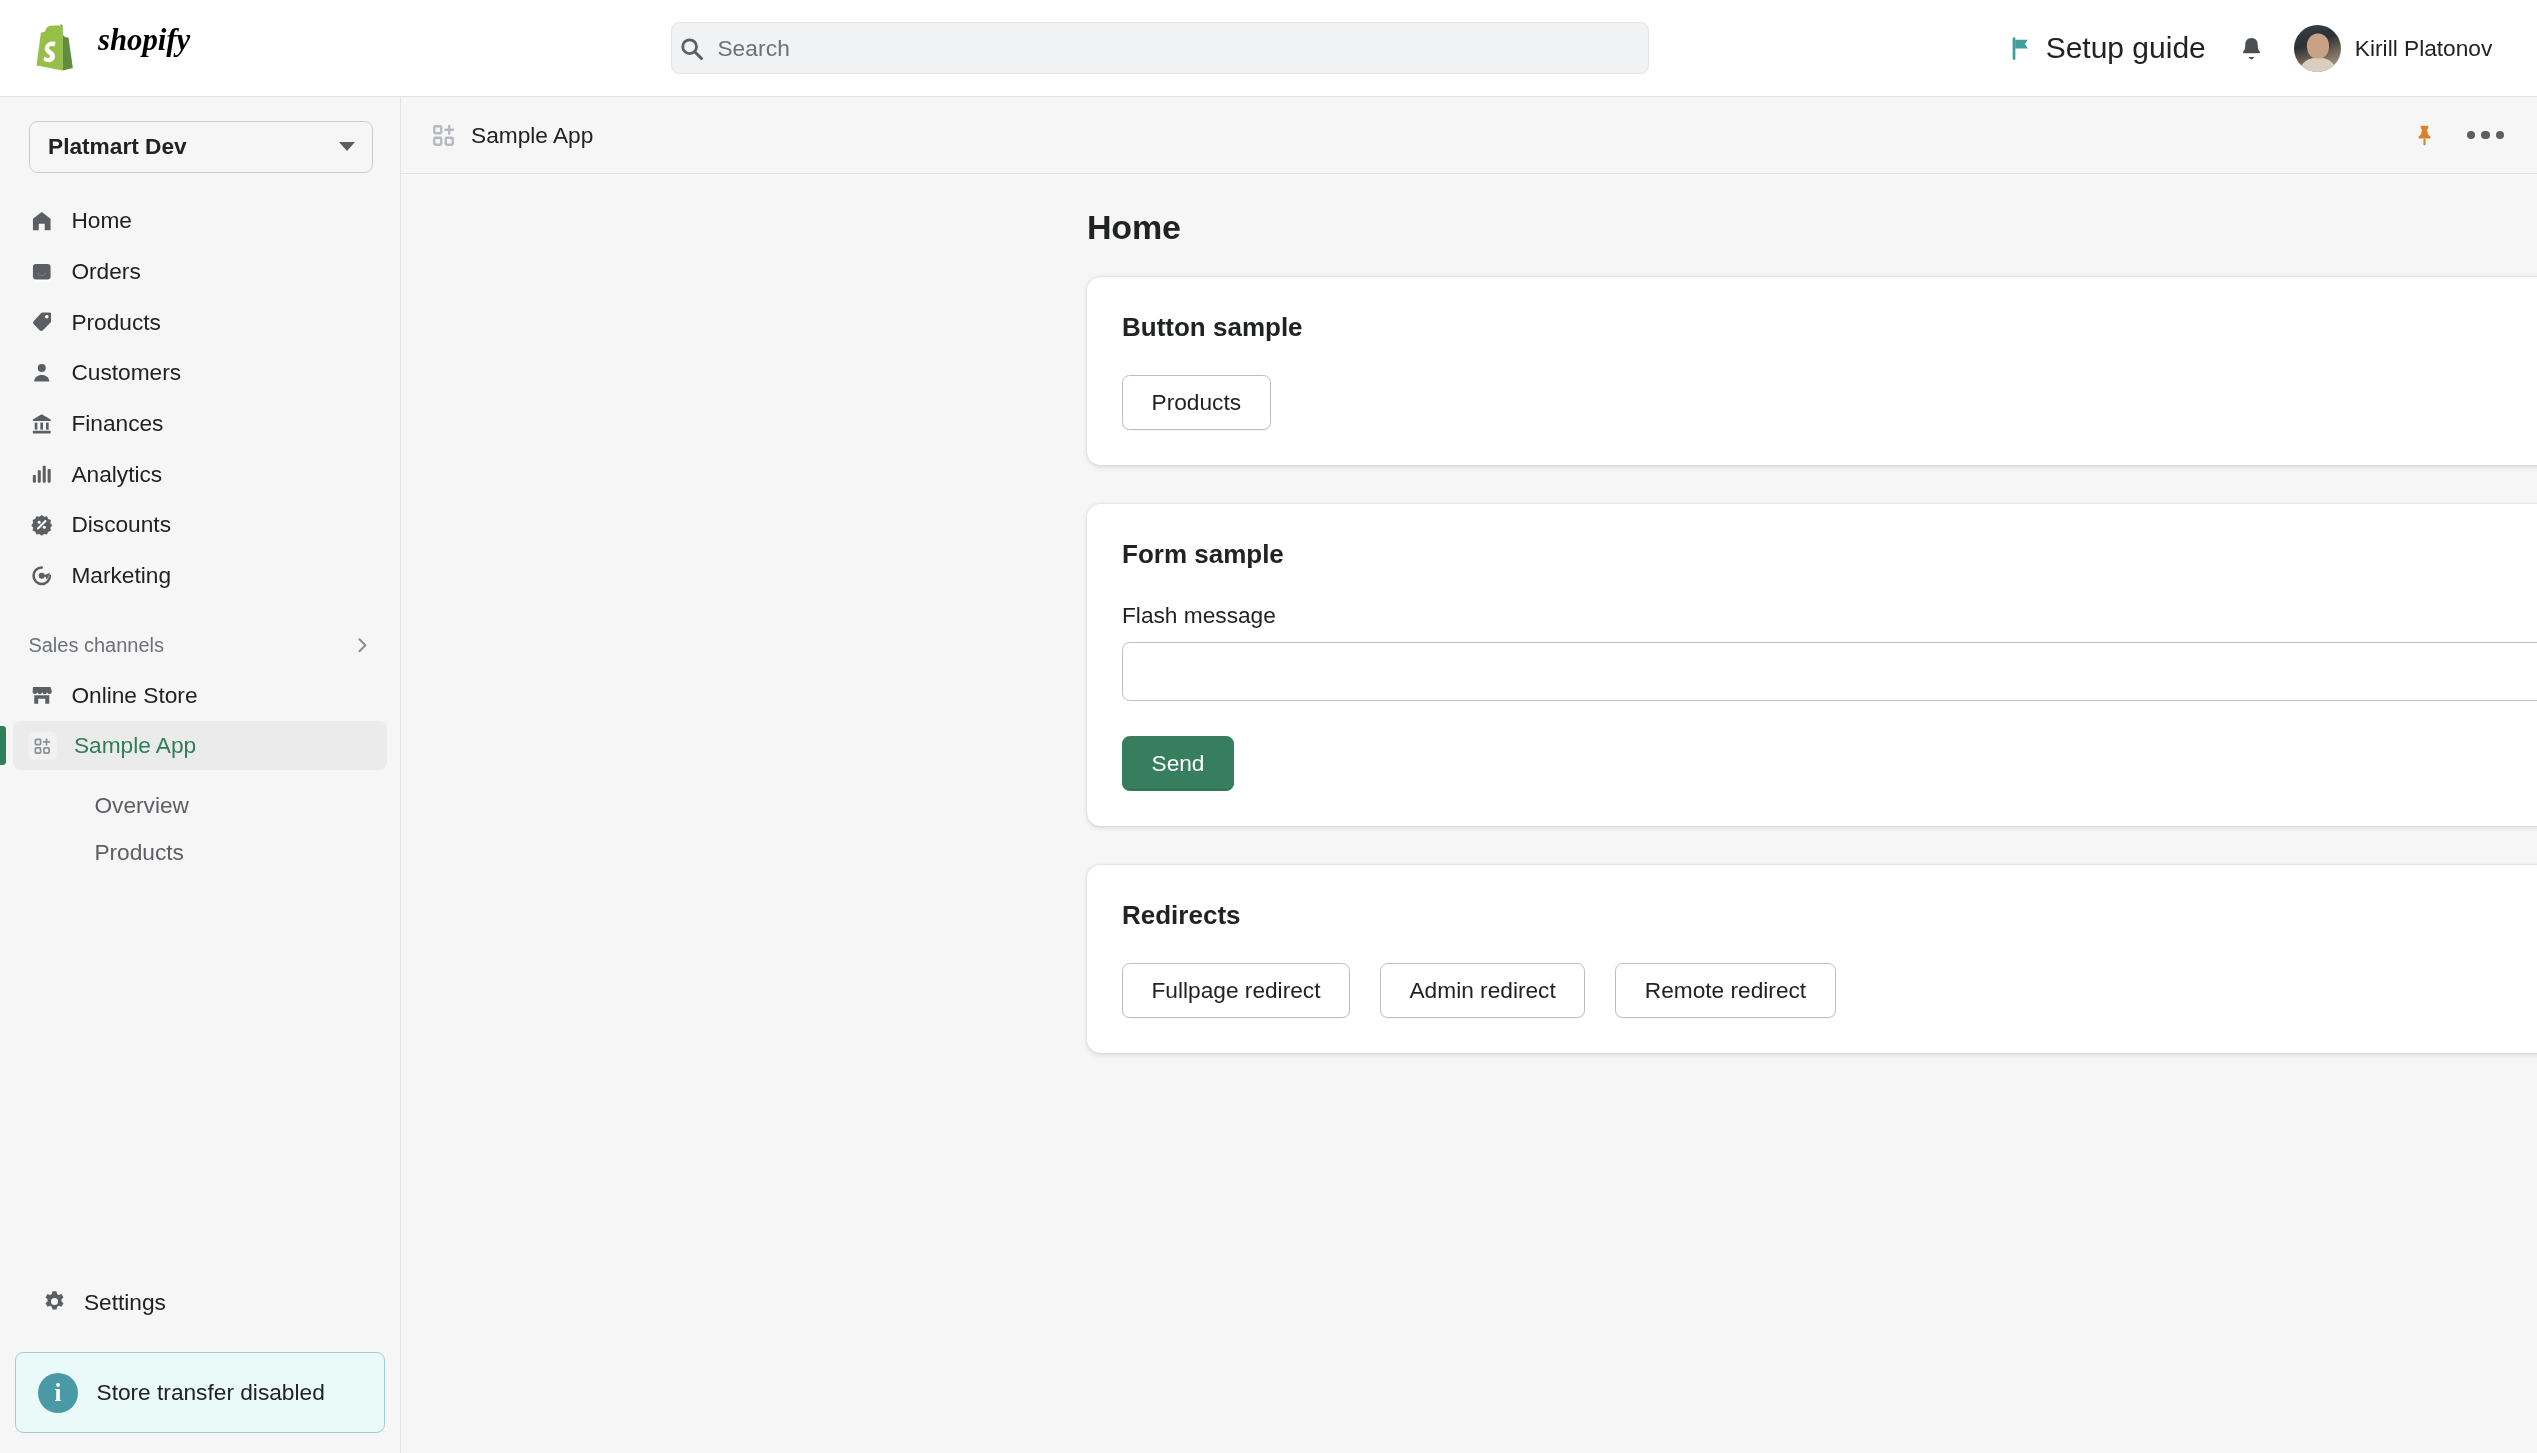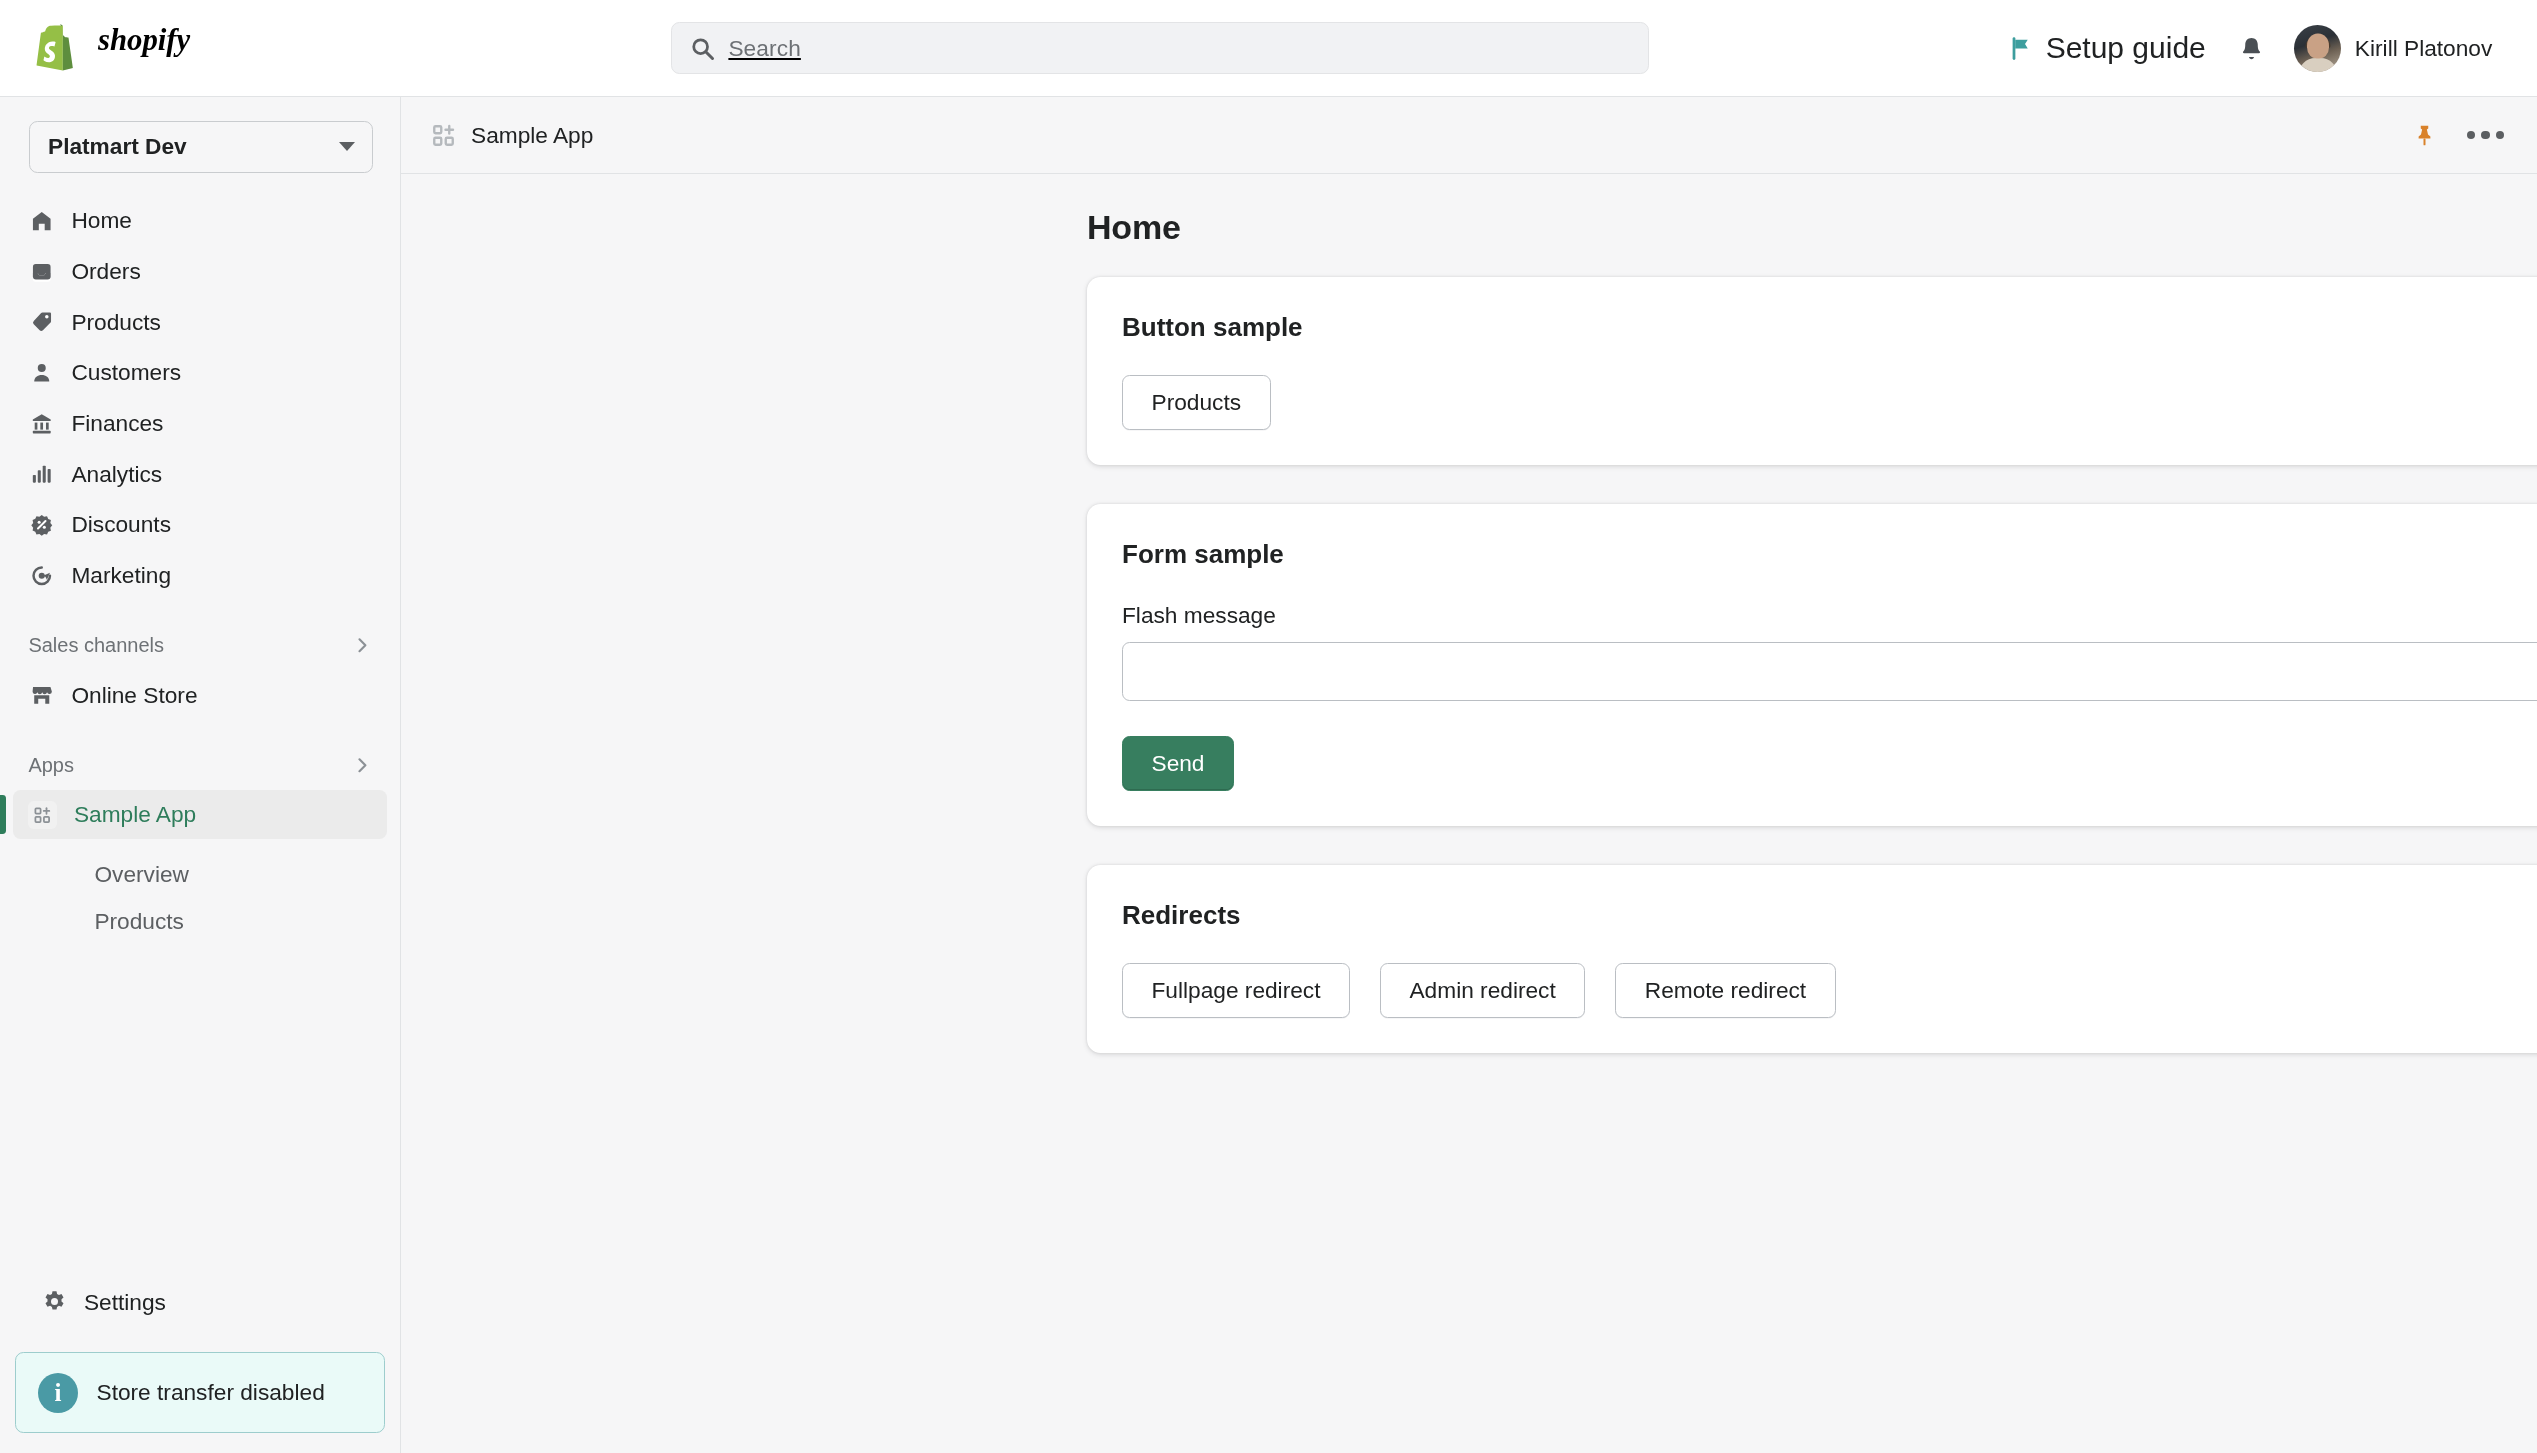--- a/index.html
+++ b/index.html
@@ -26,21 +26,21 @@
   .search-wrap {
     position: absolute; left: 671px; width: 978px;
     height: 52px;
   }
   .search-box {
     width: 100%; height: 52px;
     background: #f1f2f4;
     border: 0.8px solid #e3e4e6;
     border-radius: 8.4px;
     display: flex; align-items: center;
-    padding: 0 18px; gap: 13.4px; text-decoration: underline;
+    padding: 0 7px; gap: 13.4px;
   }
   .search-icon { width: 25px; height: 25px; flex: 0 0 25px; }
   .search-text { font-size: 22.7px; color: #6d7175; letter-spacing: 0.1px; }
 
   .topbar-right {
     position: absolute; right: 34px;
     display: flex; align-items: center; gap: 0;
   }
   .setup-guide {
     display: flex; align-items: center; gap: 11.7px;
@@ -367,26 +367,20 @@
         <div class="nav-item">
           <span class="ico">
             <svg viewBox="0 0 20 20" width="23.5" height="23.5">
                 <path d="M2.6 3.4h14.8l1.2 3.8a2.1 2.1 0 0 1-4.1.7 2.1 2.1 0 0 1-4.1 0 2.1 2.1 0 0 1-4.1 0 2.1 2.1 0 0 1-4.1-.7z" fill="#5c5f62"></path>
                 <path d="M3.6 10.4h12.8v7.2H13v-4.3H7v4.3H3.6z" fill="#5c5f62"></path>
               </svg>
           </span>
           <span class="nav-label">Online Store</span>
         </div>
 
-        <div class="section-head">
-          <span class="section-title">Apps</span>
-          <svg class="chev-right" viewBox="0 0 20 20">
-              <path d="M7 3.6 13.4 10 7 16.4" fill="none" stroke="#8c9196" stroke-width="2.3" stroke-linecap="round" stroke-linejoin="round"></path>
-            </svg>
-        </div>
 
         <div class="nav-item active">
           <span class="active-bar"></span>
           <span class="app-ico-box">
             <svg viewBox="0 0 20 20" width="18.5" height="18.5">
               <rect x="2.6" y="2.6" width="5.6" height="5.6" rx="1" fill="none" stroke="#8c9196" stroke-width="1.9"></rect>
               <rect x="2.6" y="11.8" width="5.6" height="5.6" rx="1" fill="none" stroke="#8c9196" stroke-width="1.9"></rect>
               <rect x="11.8" y="11.8" width="5.6" height="5.6" rx="1" fill="none" stroke="#8c9196" stroke-width="1.9"></rect>
               <line x1="14.6" y1="2.4" x2="14.6" y2="8.4" stroke="#8c9196" stroke-width="1.9" stroke-linecap="round"></line>
               <line x1="11.6" y1="5.4" x2="17.6" y2="5.4" stroke="#8c9196" stroke-width="1.9" stroke-linecap="round"></line>

